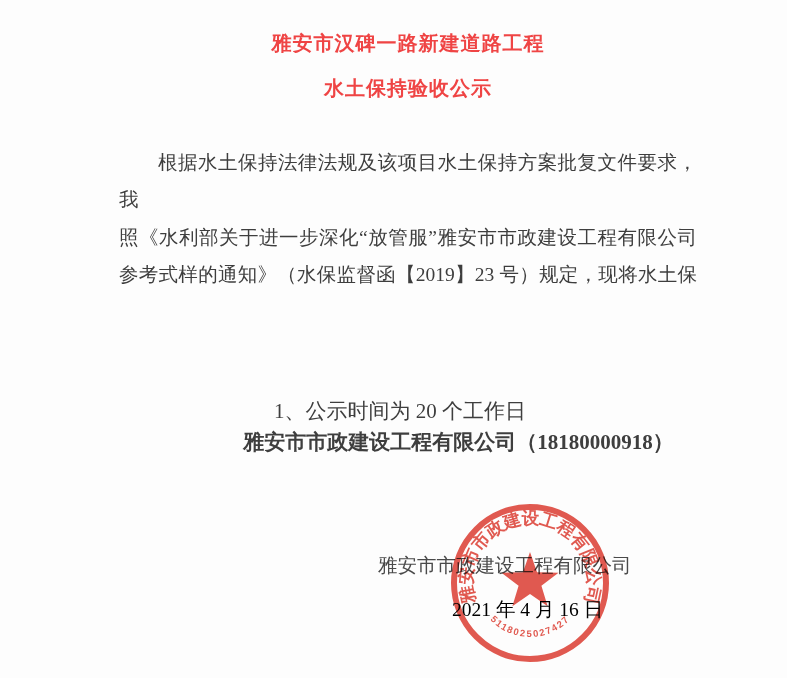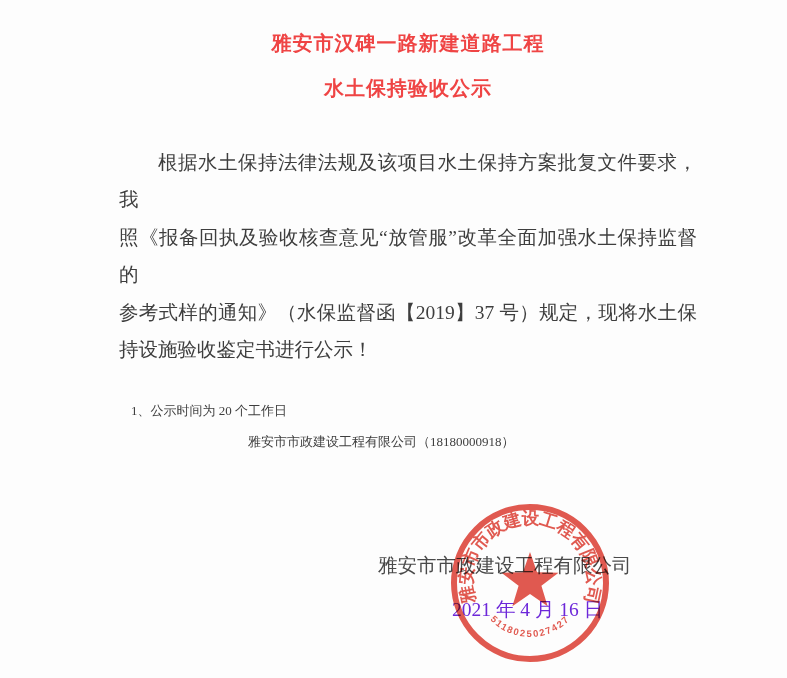--- a/index.html
+++ b/index.html
@@ -29,33 +29,33 @@
   .para-line{
     white-space:nowrap;
   }
   .para-line.just{
     white-space:normal;
     text-align:justify;
     text-align-last:justify;
   }
   .para-line.indent{text-indent:39px;}
   .list-block{
-    position:absolute;top:396px;left:131px;width:578px;
-    font-size:13px;line-height:30.5px;
+    position:absolute;top:396px;left:111px;width:578px;
+    font-size:21px;line-height:30.5px;text-align:center;
   }
   .list-line{white-space:nowrap;}
-  .list-line.cont{padding-left:117px;}
+  .list-line.cont{padding-left:117px;font-weight:bold;}
   .signature{
     position:absolute;top:553px;left:378px;
     font-size:19.5px;line-height:26px;color:#4a4a4a;
     white-space:nowrap;
   }
   .sig-date{
     position:absolute;top:597px;left:452px;
-    font-size:19.5px;line-height:26px;color:#6d28d9;
+    font-size:19.5px;line-height:26px;color:#000000;
     white-space:nowrap;
   }
   .stamp{
     position:absolute;top:497px;left:445px;
     width:170px;height:172px;
     opacity:.84;
     mix-blend-mode:multiply;
   }
 </style>
 </head>
@@ -63,23 +63,22 @@
 
 <div class="page">
 
   <div class="title-block">
     <div class="title-line">雅安市汉碑一路新建道路工程</div>
     <div class="title-line second">水土保持验收公示</div>
   </div>
 
   <div class="paragraph">
     <div class="para-line just indent">根据水土保持法律法规及该项目水土保持方案批复文件要求，我</div>
-    <div class="para-line just">照《报备回执及验收核查意见“放管服”改革全面加强水土保持监督的</div>
-    <div class="para-line just">参考式样的通知》（水保监督函【2019】37 号）规定，现将水土保</div>
-    <div class="para-line">持设施验收鉴定书进行公示！</div>
+    <div class="para-line just">照《水利部关于进一步深化“放管服”雅安市市政建设工程有限公司</div>
+    <div class="para-line just">参考式样的通知》（水保监督函【2019】23 号）规定，现将水土保</div>
   </div>
 
   <div class="list-block">
     <div class="list-line">1、公示时间为 20 个工作日</div>
     <div class="list-line cont">雅安市市政建设工程有限公司（18180000918）</div>
   </div>
 
   <div class="signature">雅安市市政建设工程有限公司</div>
   <div class="sig-date">2021 年 4 月 16 日</div>
 

